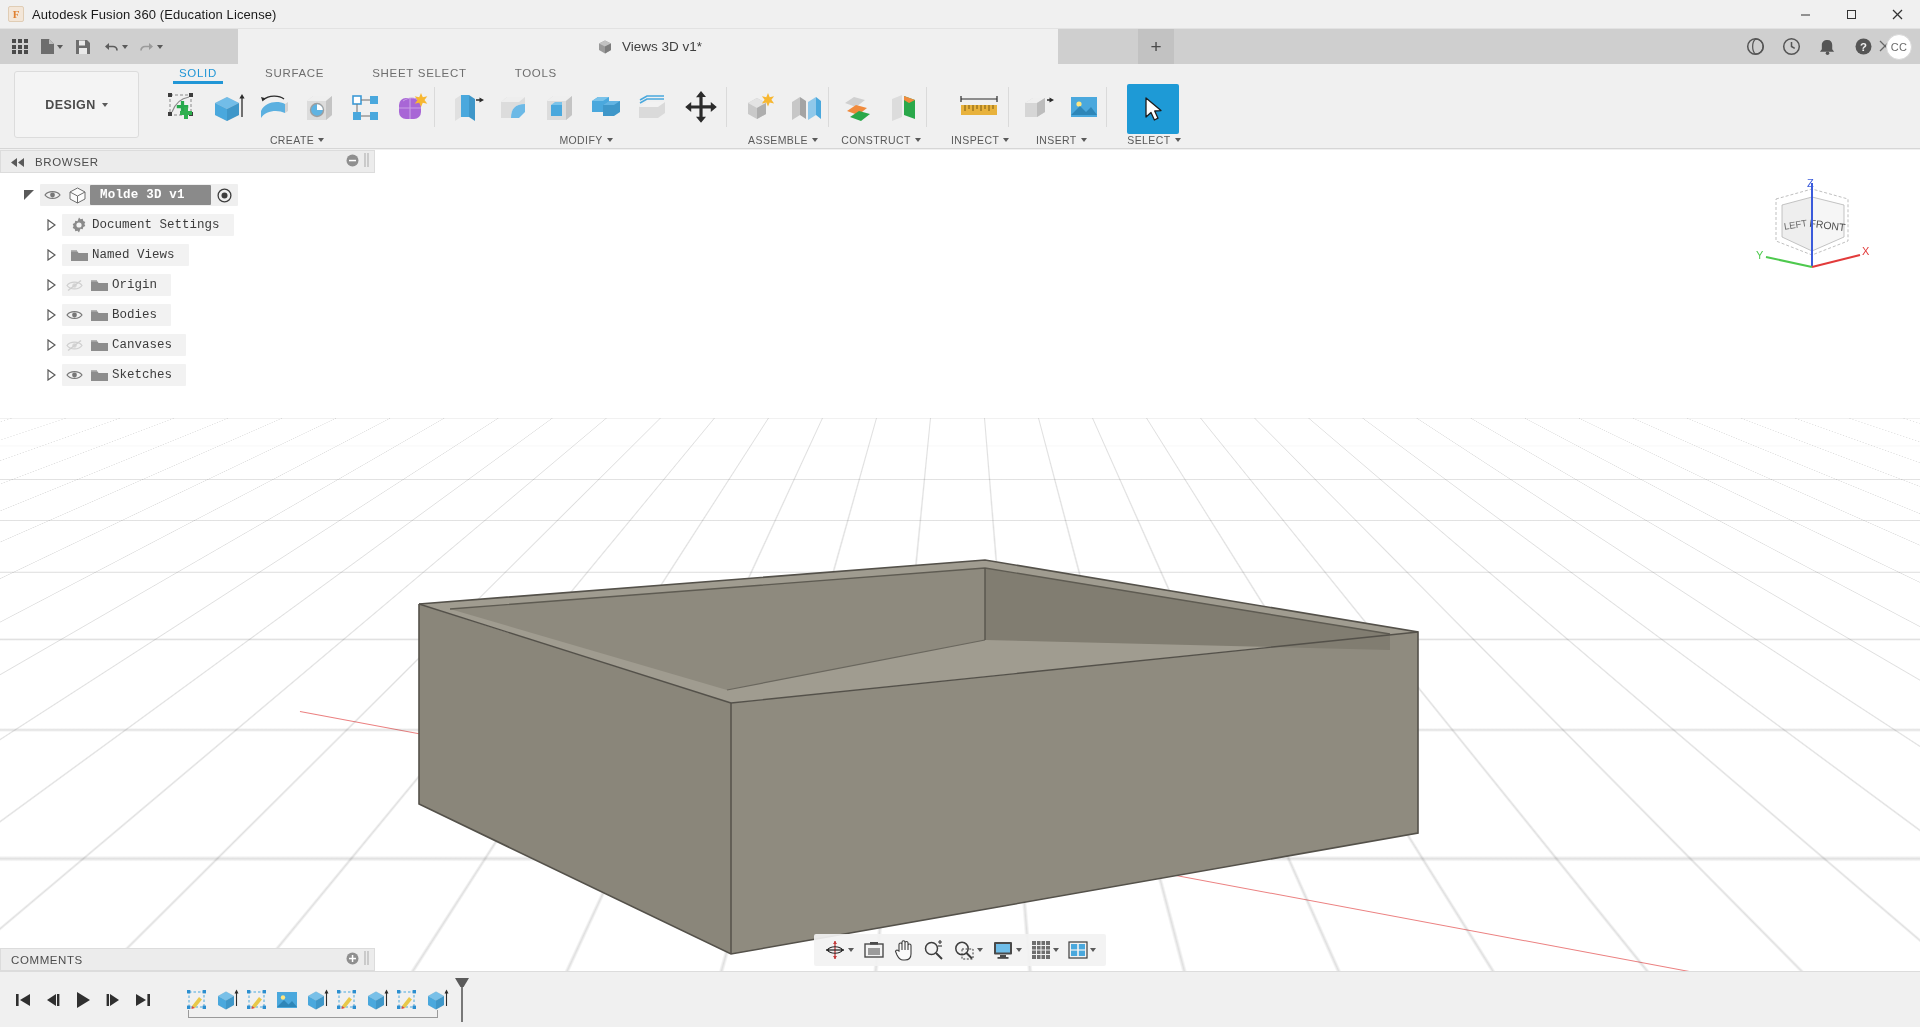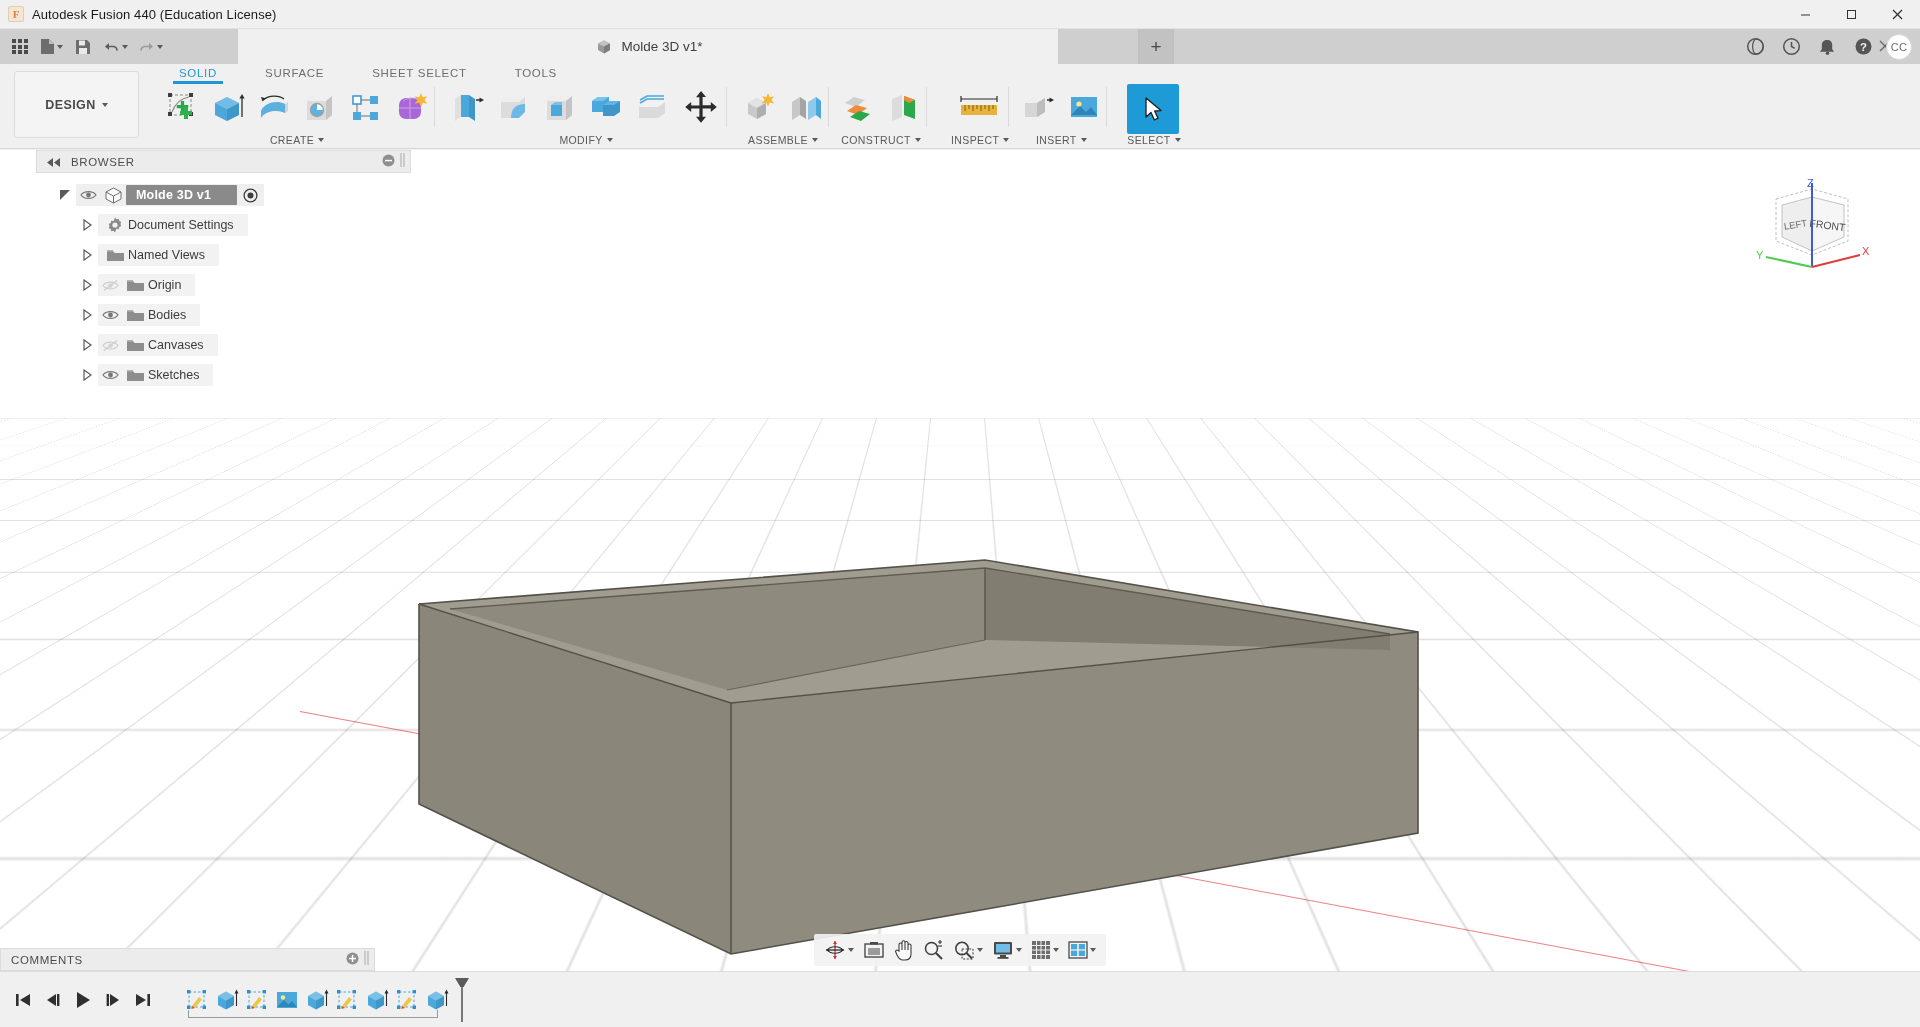--- a/index.html
+++ b/index.html
@@ -102,32 +102,32 @@
     content:""; position:absolute; right:0; top:6px; bottom:22px; width:1px; background:#dadada;
   }
   .tbtn{
     width:46px; height:46px; display:flex; align-items:center; justify-content:center;
     border-radius:2px; position:relative;
   }
   .tbtn.selected{ background:#1e9ad6; }
 
   
   .browser{
-    position:absolute; left:0; top:150px; width:380px; z-index:12;padding-left:36px;
+    position:absolute; left:0; top:150px; width:380px; z-index:12;
   }
   .browser-head{
     height:23px; background:#ececec; border:1px solid #dcdcdc;
     display:flex; align-items:center; padding-left:10px; gap:10px;
     width:375px;
   }
   .browser-head .bh-title{ font-size:11.5px; color:#4d4d4d; letter-spacing:.6px; }
   .bh-right{ margin-left:auto; display:flex; align-items:center; gap:4px; padding-right:4px; }
   .tree{ padding-top:7px; }
   .trow{
-    height:30px; display:flex; align-items:center; gap:0; position:relative;
+    height:30px; display:flex; align-items:center; gap:0; position:relative;font-family:Liberation Mono, monospace;
   }
   .trow .hl{
     display:flex; align-items:center; background:#f2f2f2; height:22px; border-radius:1px;
   }
   .trow.root .hl{ background:#efefef; }
   .arrow{
     width:22px; display:flex; align-items:center; justify-content:center; color:#555;
   }
   .arrow svg{ display:block; }
   .eye{ width:24px; display:flex; align-items:center; justify-content:center; }
@@ -194,21 +194,21 @@
     position:absolute; left:32px; right:34px; bottom:4px; height:8px;
     border-left:1px solid #9a9a9a; border-right:1px solid #9a9a9a; border-bottom:1px solid #9a9a9a;
   }
   .endmark{ width:20px; display:flex; align-items:flex-start; justify-content:center; }
 </style>
 </head>
 <body>
 
 <div class="titlebar">
   <div class="app-logo">F</div>
-  <div class="app-title">Autodesk Fusion 440 (Education License)</div>
+  <div class="app-title">Autodesk Fusion 360 (Education License)</div>
   <div class="win-btns">
     <div class="win-btn">
       <svg width="11" height="11" viewBox="0 0 11 11">
           <line x1="1" y1="6" x2="10" y2="6" stroke="#333" stroke-width="1"></line>
         </svg>
     </div>
     <div class="win-btn">
       <svg width="11" height="11" viewBox="0 0 11 11">
           <rect x="1.5" y="1.5" width="8" height="8" fill="none" stroke="#333" stroke-width="1"></rect>
         </svg>
@@ -267,21 +267,21 @@
     </div>
   </div>
 
   <div class="doc-tabstrip">
     <div class="doc-tab">
       <svg width="18" height="16" viewBox="0 0 18 16">
           <path d="M3 4.5 L9 1.5 L15 4.5 L15 11 L9 14.5 L3 11 Z" fill="#9a9a9a"></path>
           <path d="M3 4.5 L9 7.5 L15 4.5 L9 1.5 Z" fill="#c2c2c2"></path>
           <path d="M9 7.5 L15 4.5 L15 11 L9 14.5 Z" fill="#7d7d7d"></path>
         </svg>
-      <span class="tab-title">Molde 3D v1*</span>
+      <span class="tab-title">Views 3D v1*</span>
     </div>
     <div class="tab-close" style="left:1640px; right:auto; top:11px;">
       <svg width="12" height="12" viewBox="0 0 12 12">
           <line x1="1" y1="1" x2="11" y2="11" stroke="#666" stroke-width="1.3"></line>
           <line x1="11" y1="1" x2="1" y2="11" stroke="#666" stroke-width="1.3"></line>
         </svg>
     </div>
     <div class="tab-plus" style="margin-left:80px;">+</div>
   </div>
 

